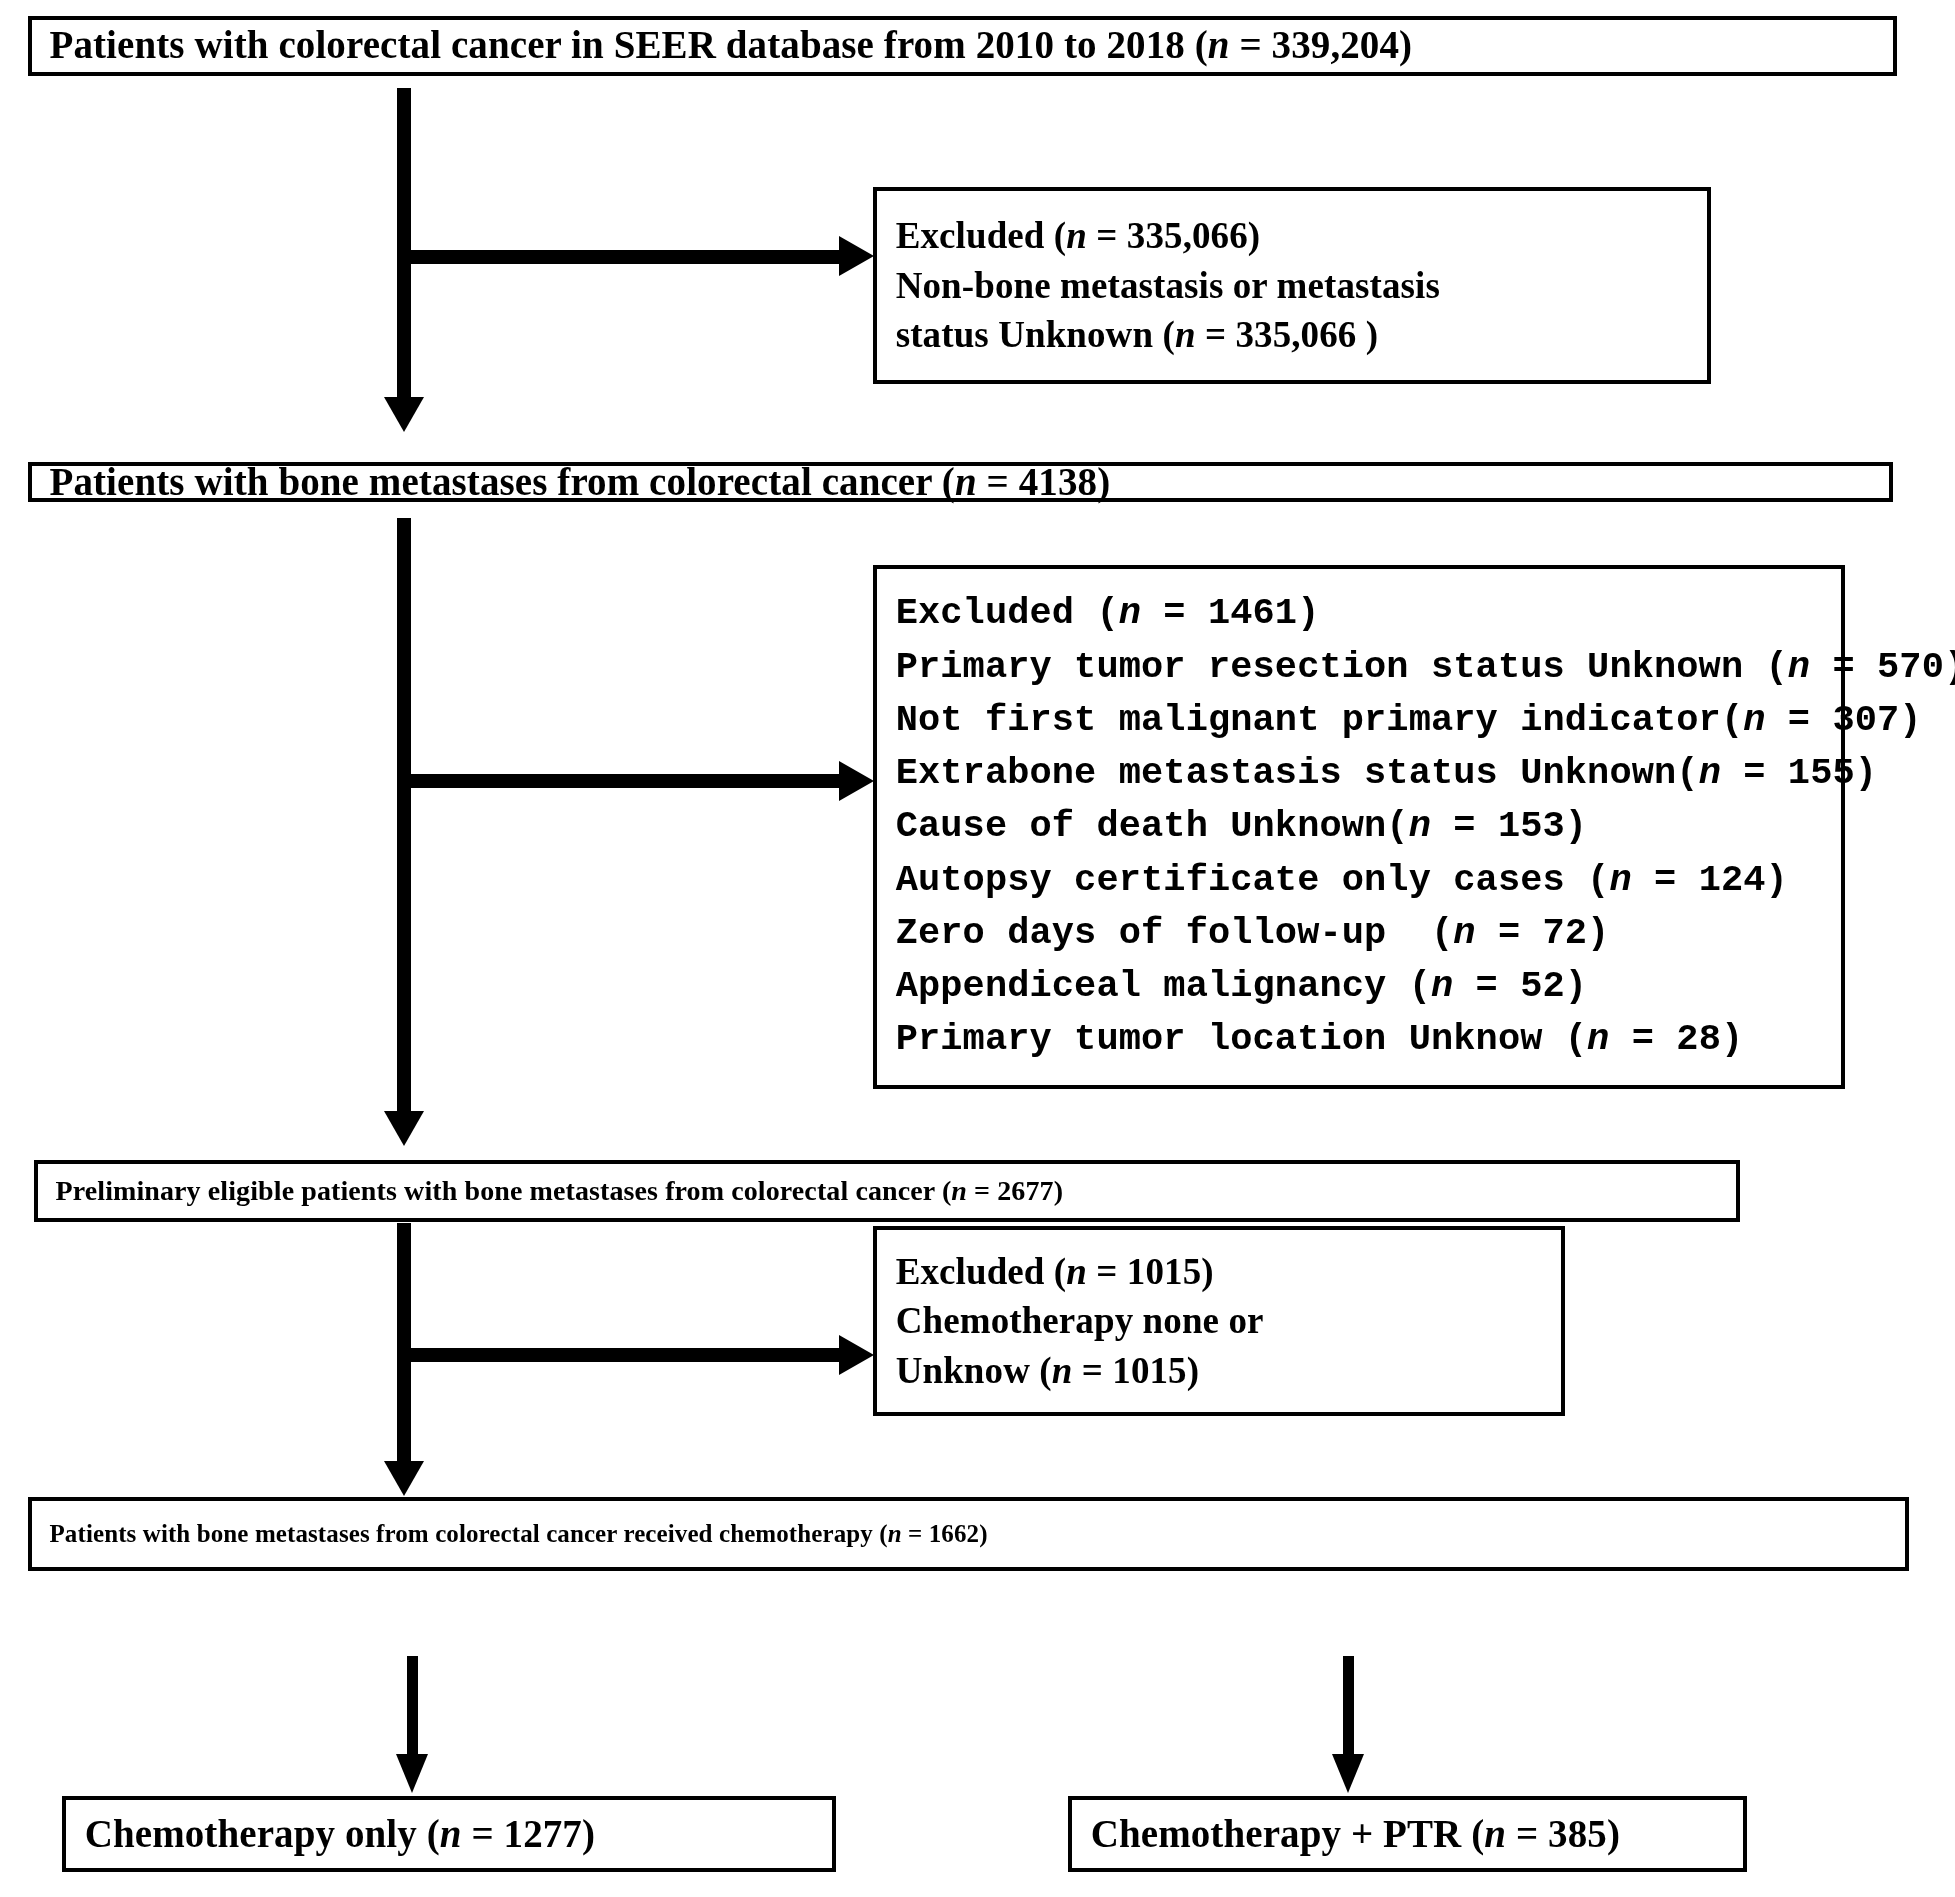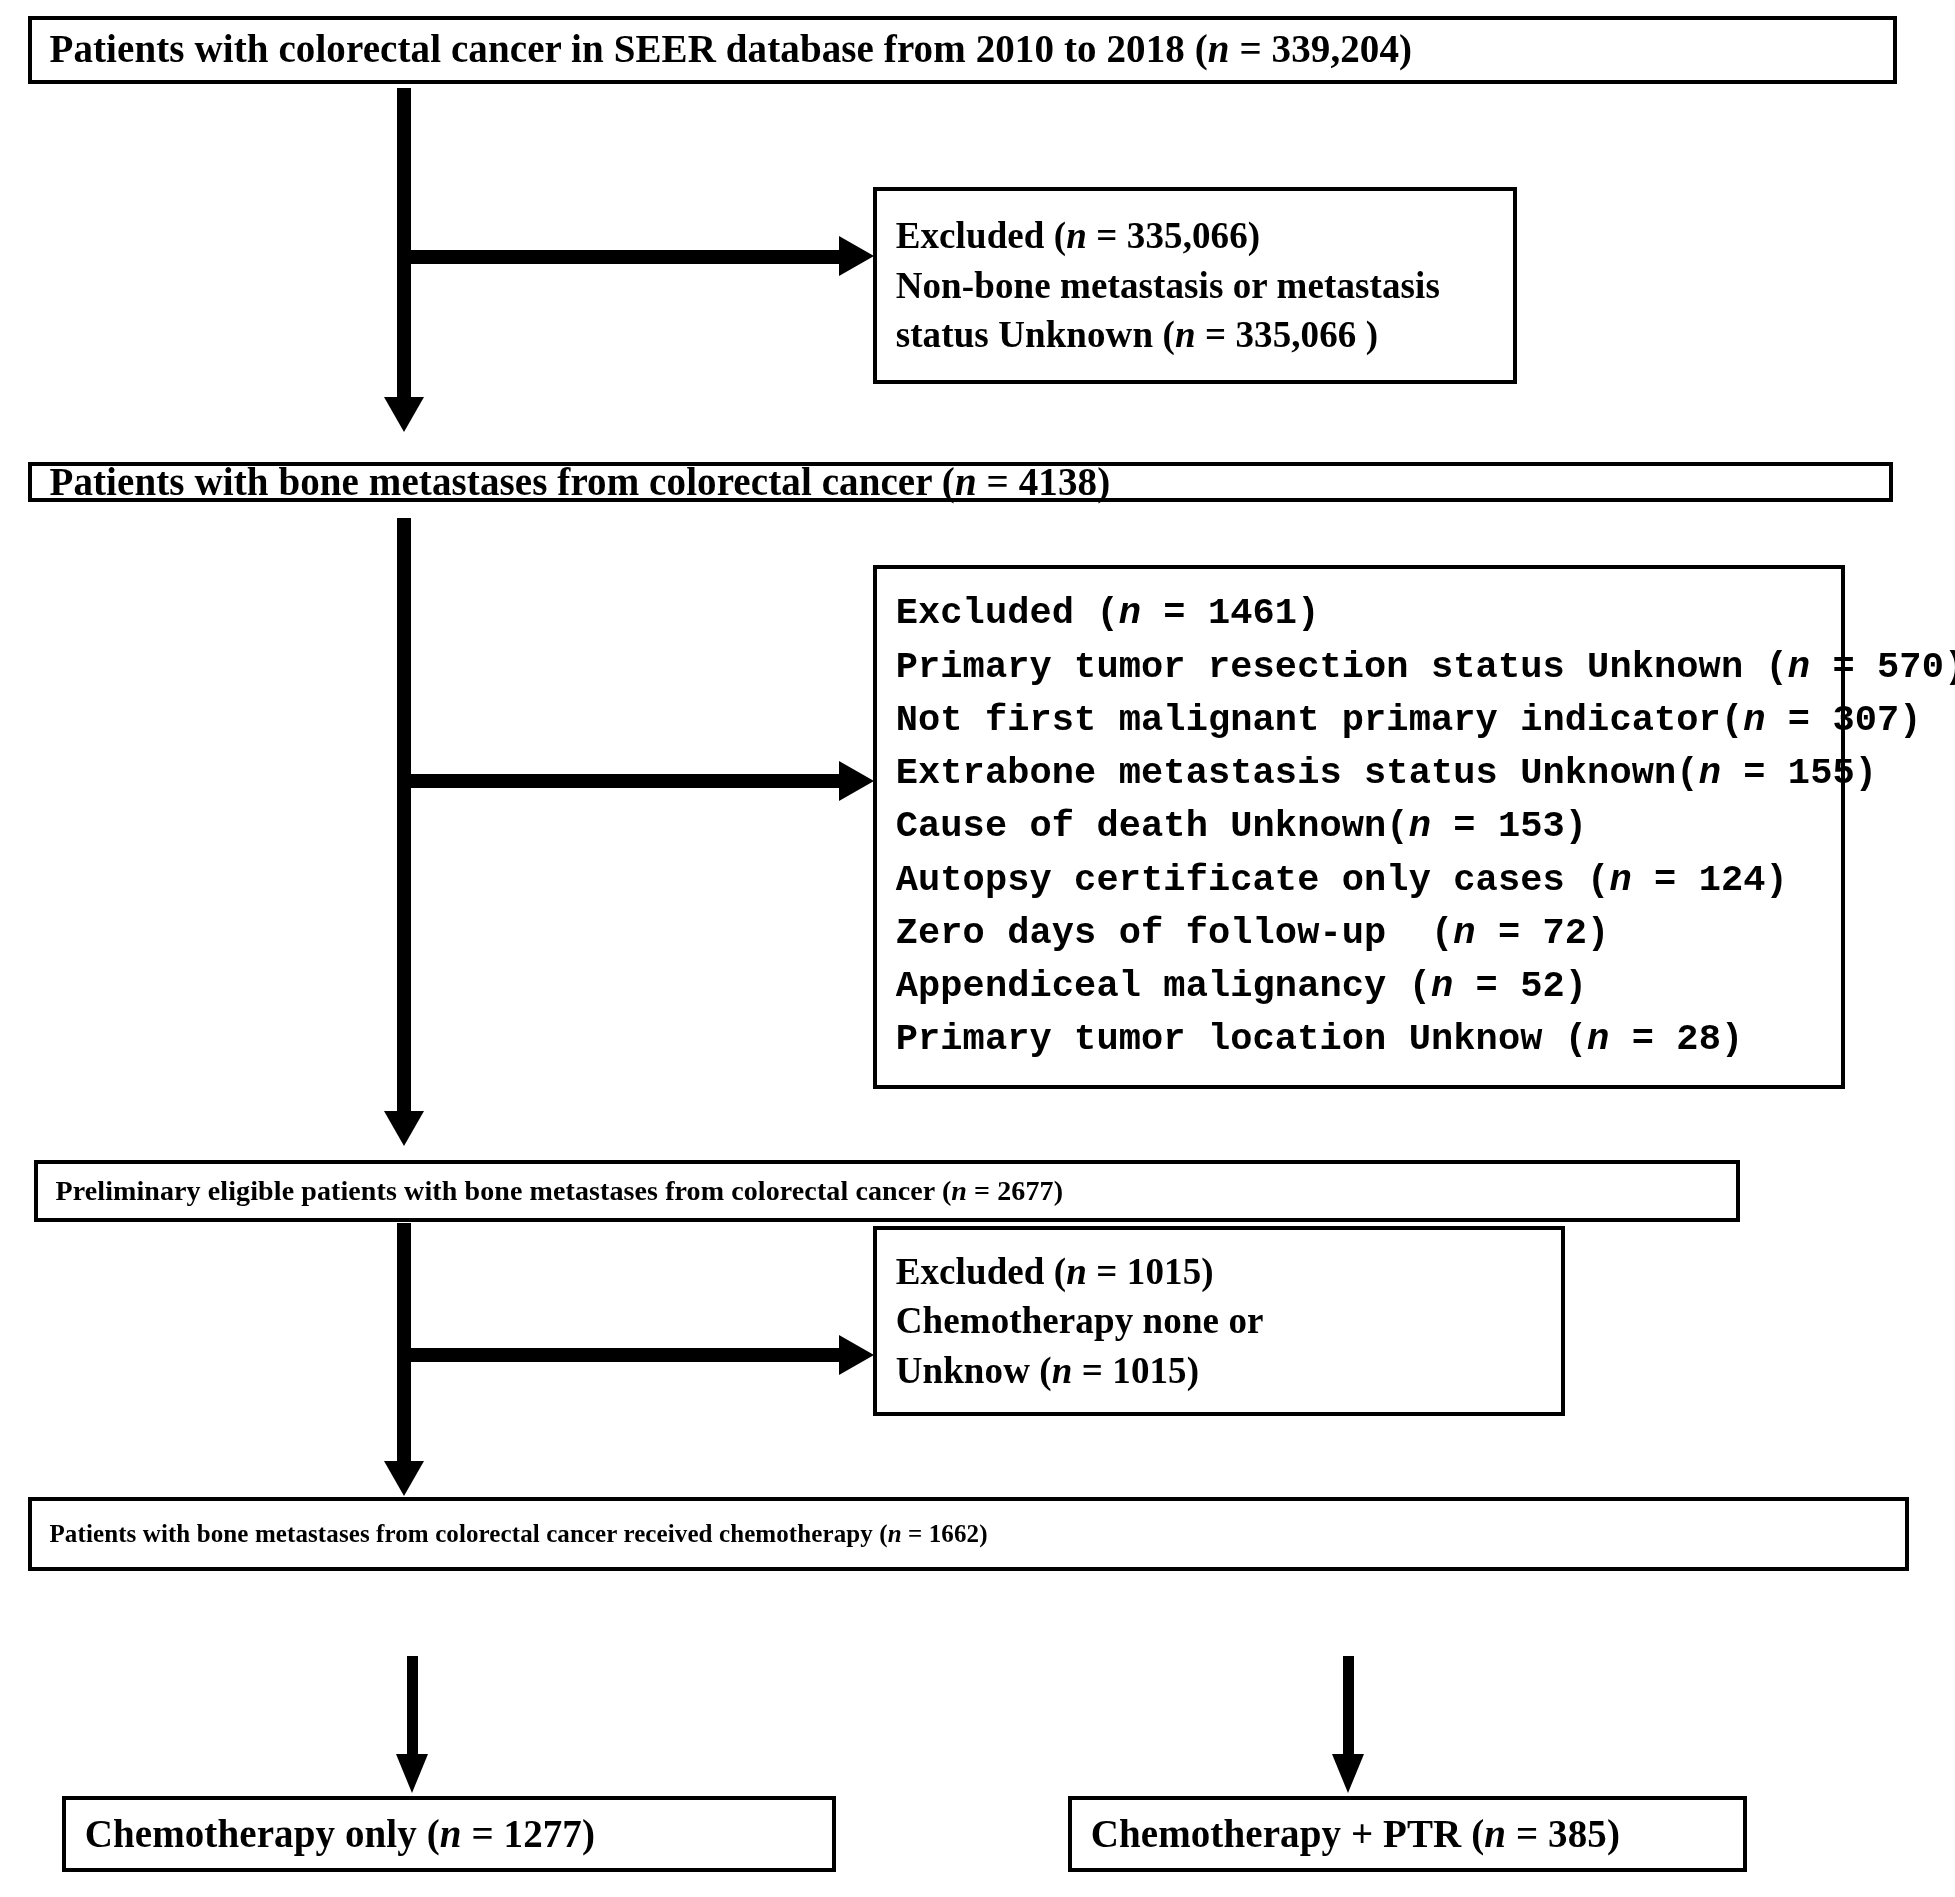--- a/index.html
+++ b/index.html
@@ -23,32 +23,32 @@
   .hhead{position:absolute;width:0;height:0;
          border-top:20px solid transparent;border-bottom:20px solid transparent;
          border-left:35px solid #000000;}
   .vhead.slim{border-left-width:16px;border-right-width:16px;border-top-width:39px;}
 </style>
 </head>
 <body>
 
 <div id="page">
 
-  <div class="node pad-lg" style="left:28px;top:15.6px;width:1869px;height:68px;">
+  <div class="node pad-lg" style="left:28px;top:15.6px;width:1869px;height:60px;">
     <span class="txt" style="font-size:39px;">
         <span class="ln">Patients with colorectal cancer in SEER database from 2010 to 2018 (<i class="n">n</i> = 339,204)</span>
       </span>
   </div>
 
   <div class="vstem" style="left:397px;top:88px;width:13.7px;height:312px;"></div>
   <div class="vhead" style="left:384px;top:397px;"></div>
   <div class="hstem" style="left:407px;top:250px;width:437px;height:13.7px;"></div>
   <div class="hhead" style="left:839px;top:236px;"></div>
 
-  <div class="node pad-md" style="left:873px;top:187px;width:644px;height:197px;">
+  <div class="node pad-md" style="left:873px;top:187px;width:838px;height:197px;">
     <span class="txt" style="font-size:37px;">
         <span class="ln">Excluded (<i class="n">n</i> = 335,066)</span>
         <span class="ln">Non-bone metastasis or metastasis</span>
         <span class="ln">status Unknown (<i class="n">n</i> = 335,066 )</span>
       </span>
   </div>
 
   <div class="node pad-lg" style="left:28px;top:462px;width:1865px;height:40px;">
     <span class="txt" style="font-size:39px;">
         <span class="ln">Patients with bone metastases from colorectal cancer (<i class="n">n</i> = 4138)</span>

